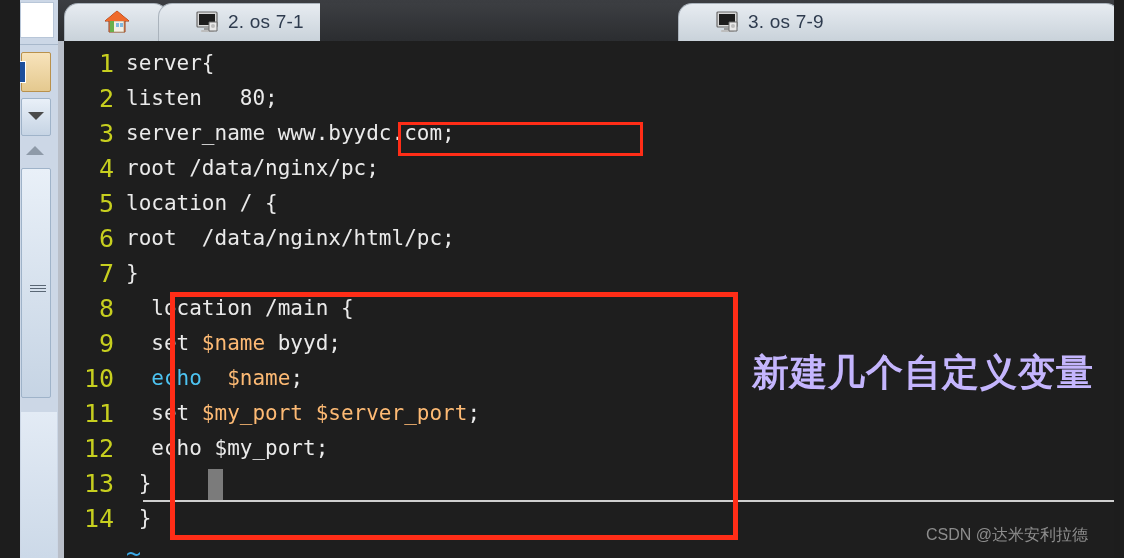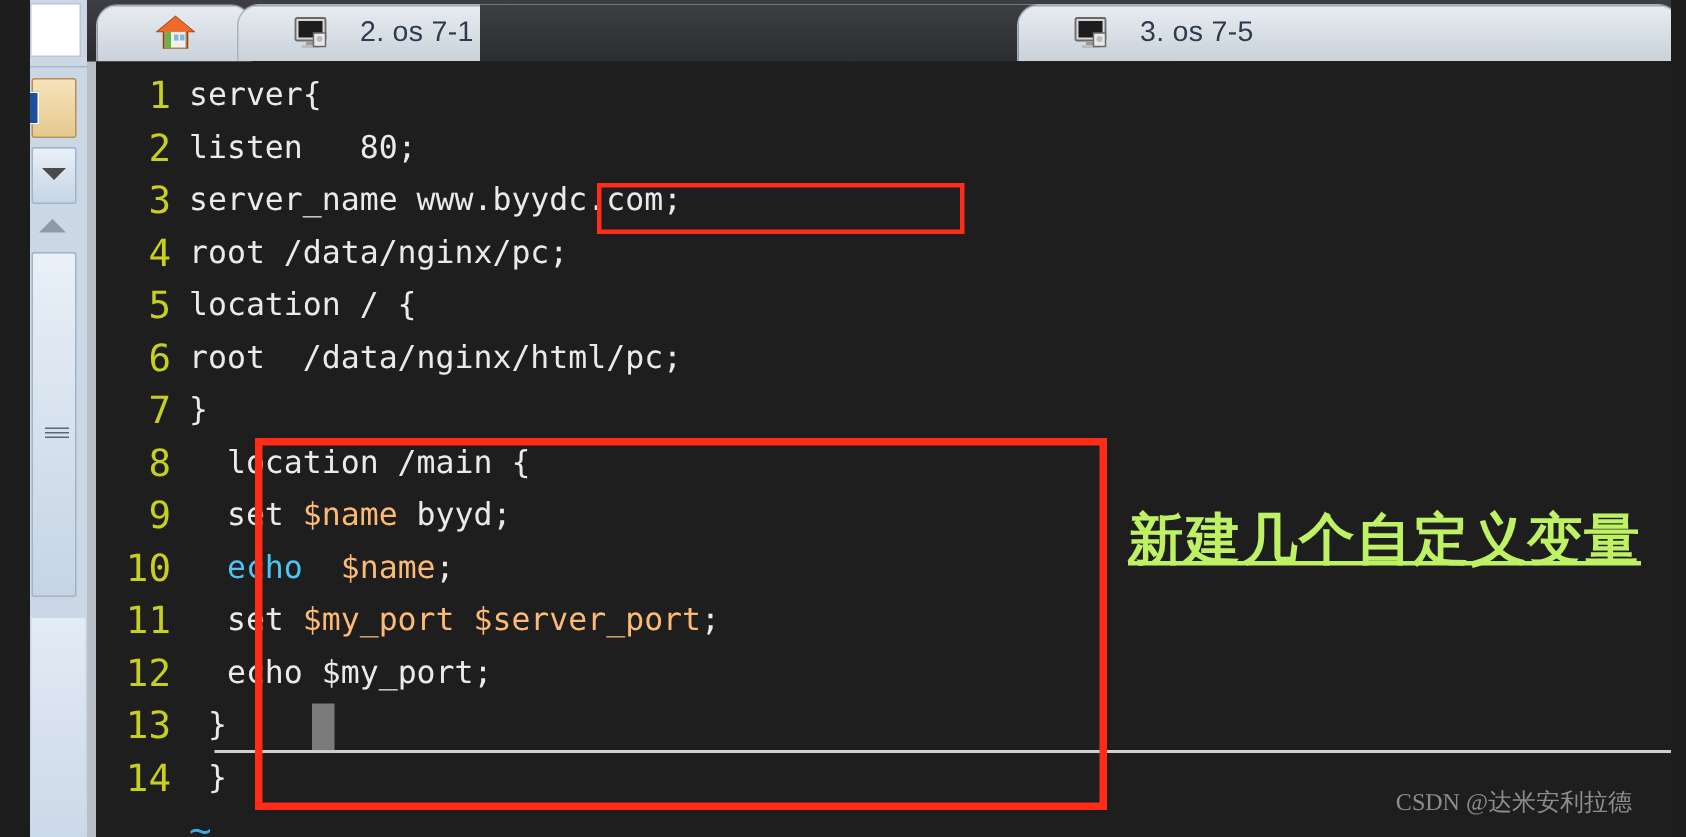--- a/index.html
+++ b/index.html
@@ -153,21 +153,20 @@
     height: 100%;
   }
   .tab.home .tab-inner { padding-left: 40px; }
 
   .tab-label {
     font-family: "Liberation Sans", sans-serif;
     font-size: 19px;
     color: #2e3b4e;
     letter-spacing: .2px;
     white-space: nowrap;
-    margin-left: 12px;
   }
 
   
   .house-icon { position: relative; width: 26px; height: 24px; display:block; }
 
   
   .monitor-icon { display:block; width: 24px; height: 22px; }
 
   
   .tab-active-fill {
@@ -269,34 +268,33 @@
   }
   .cursor-block {
     position: absolute;
     left: 150px; top: 428px;
     width: 15px; height: 32px;
     background: #c9c9c9;
     opacity: .55;
   }
   .annotation {
     position: absolute;
-    left: 694px; top: 335px;
-    color: #bef264;
+    left: 694px; top: 348px;
+    color: #c4b5fd;
     font-family: "Liberation Sans", sans-serif;
     font-size: 37px;
     font-weight: 700;
     letter-spacing: 1px;
     white-space: nowrap;
-    text-decoration: underline;
   }
   .watermark {
     position: absolute;
     right: 26px; bottom: 12px;
     color: #8d8d8d;
-    font-family: Liberation Serif, serif;
+    font-family: Liberation Sans, sans-serif;
     font-size: 16px;
     white-space: nowrap;
   }
 </style>
 </head>
 <body>
 
 <div id="screen">
 
   <div class="desktop-bg"></div>
@@ -362,21 +360,21 @@
           <span class="monitor-icon">
             <svg width="24" height="22" viewBox="0 0 24 22">
               <rect x="1" y="1" width="20" height="15" rx="1" fill="#d8d8d8" stroke="#6a6a6a" stroke-width="1.2"></rect>
               <rect x="3" y="3" width="16" height="11" fill="#1d1d1d"></rect>
               <rect x="8" y="17" width="7" height="2" fill="#9a9a9a"></rect>
               <rect x="5" y="19" width="13" height="2" rx="1" fill="#bdbdbd"></rect>
               <path d="M13 11 L21 11 L21 20 L13 20 Z" fill="#e9e9e9" stroke="#6a6a6a" stroke-width="1"></path>
               <circle cx="17" cy="15" r="2" fill="#bcbcbc"></circle>
             </svg>
           </span>
-          <span class="tab-label">3. os 7-5</span>
+          <span class="tab-label">3. os 7-9</span>
         </div>
       </div>
     </div>
 
     <div class="editor">
       <div class="gutter-strip"></div>
       <div class="code" id="code-root"><div class="line"><span class="lineno">1</span><span class="linetext"><span class="tok-plain">server{</span></span></div><div class="line"><span class="lineno">2</span><span class="linetext"><span class="tok-plain">listen   80;</span></span></div><div class="line"><span class="lineno">3</span><span class="linetext"><span class="tok-plain">server_name www.byydc.com;</span></span></div><div class="line"><span class="lineno">4</span><span class="linetext"><span class="tok-plain">root /data/nginx/pc;</span></span></div><div class="line"><span class="lineno">5</span><span class="linetext"><span class="tok-plain">location / {</span></span></div><div class="line"><span class="lineno">6</span><span class="linetext"><span class="tok-plain">root  /data/nginx/html/pc;</span></span></div><div class="line"><span class="lineno">7</span><span class="linetext"><span class="tok-plain">}</span></span></div><div class="line"><span class="lineno">8</span><span class="linetext"><span class="tok-plain">  location /main {</span></span></div><div class="line"><span class="lineno">9</span><span class="linetext"><span class="tok-plain">  set </span><span class="tok-var">$name</span><span class="tok-plain"> byyd;</span></span></div><div class="line"><span class="lineno">10</span><span class="linetext"><span class="tok-plain">  </span><span class="tok-kw">echo</span><span class="tok-plain">  </span><span class="tok-var">$name</span><span class="tok-plain">;</span></span></div><div class="line"><span class="lineno">11</span><span class="linetext"><span class="tok-plain">  set </span><span class="tok-var">$my_port $server_port</span><span class="tok-plain">;</span></span></div><div class="line"><span class="lineno">12</span><span class="linetext"><span class="tok-plain">  echo </span><span class="tok-plain">$my_port</span><span class="tok-plain">;</span></span></div><div class="line"><span class="lineno">13</span><span class="linetext"><span class="tok-plain"> }</span></span></div><div class="line"><span class="lineno">14</span><span class="linetext"><span class="tok-plain"> }</span></span></div><div class="line"><span class="lineno"></span><span class="tilde">~</span></div></div>
 
       <div class="cursor-line"></div>
       <div class="cursor-block"></div>

